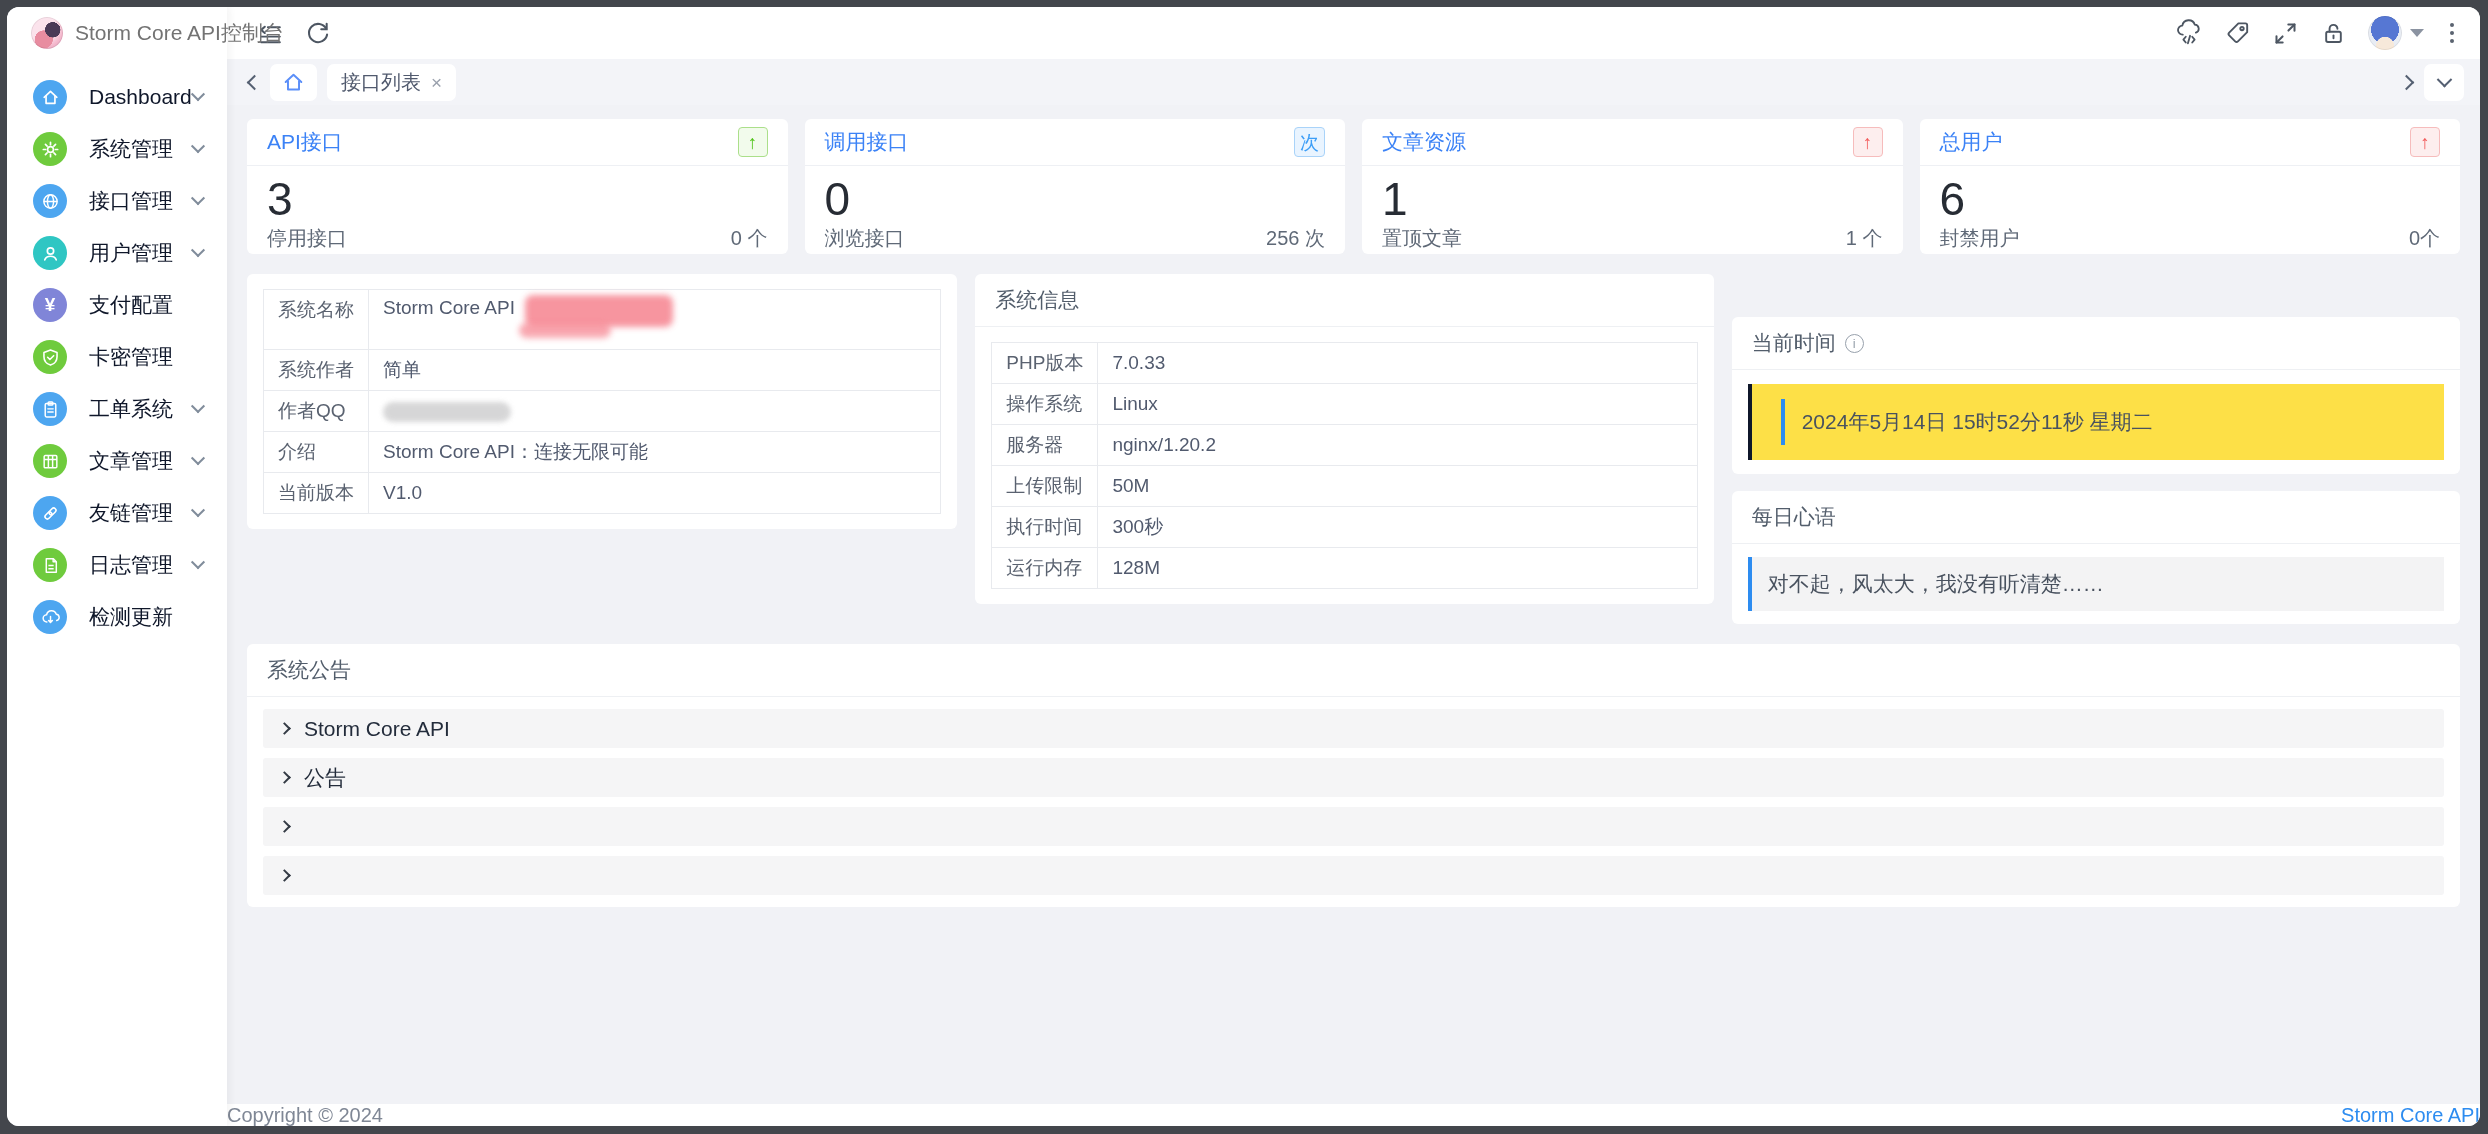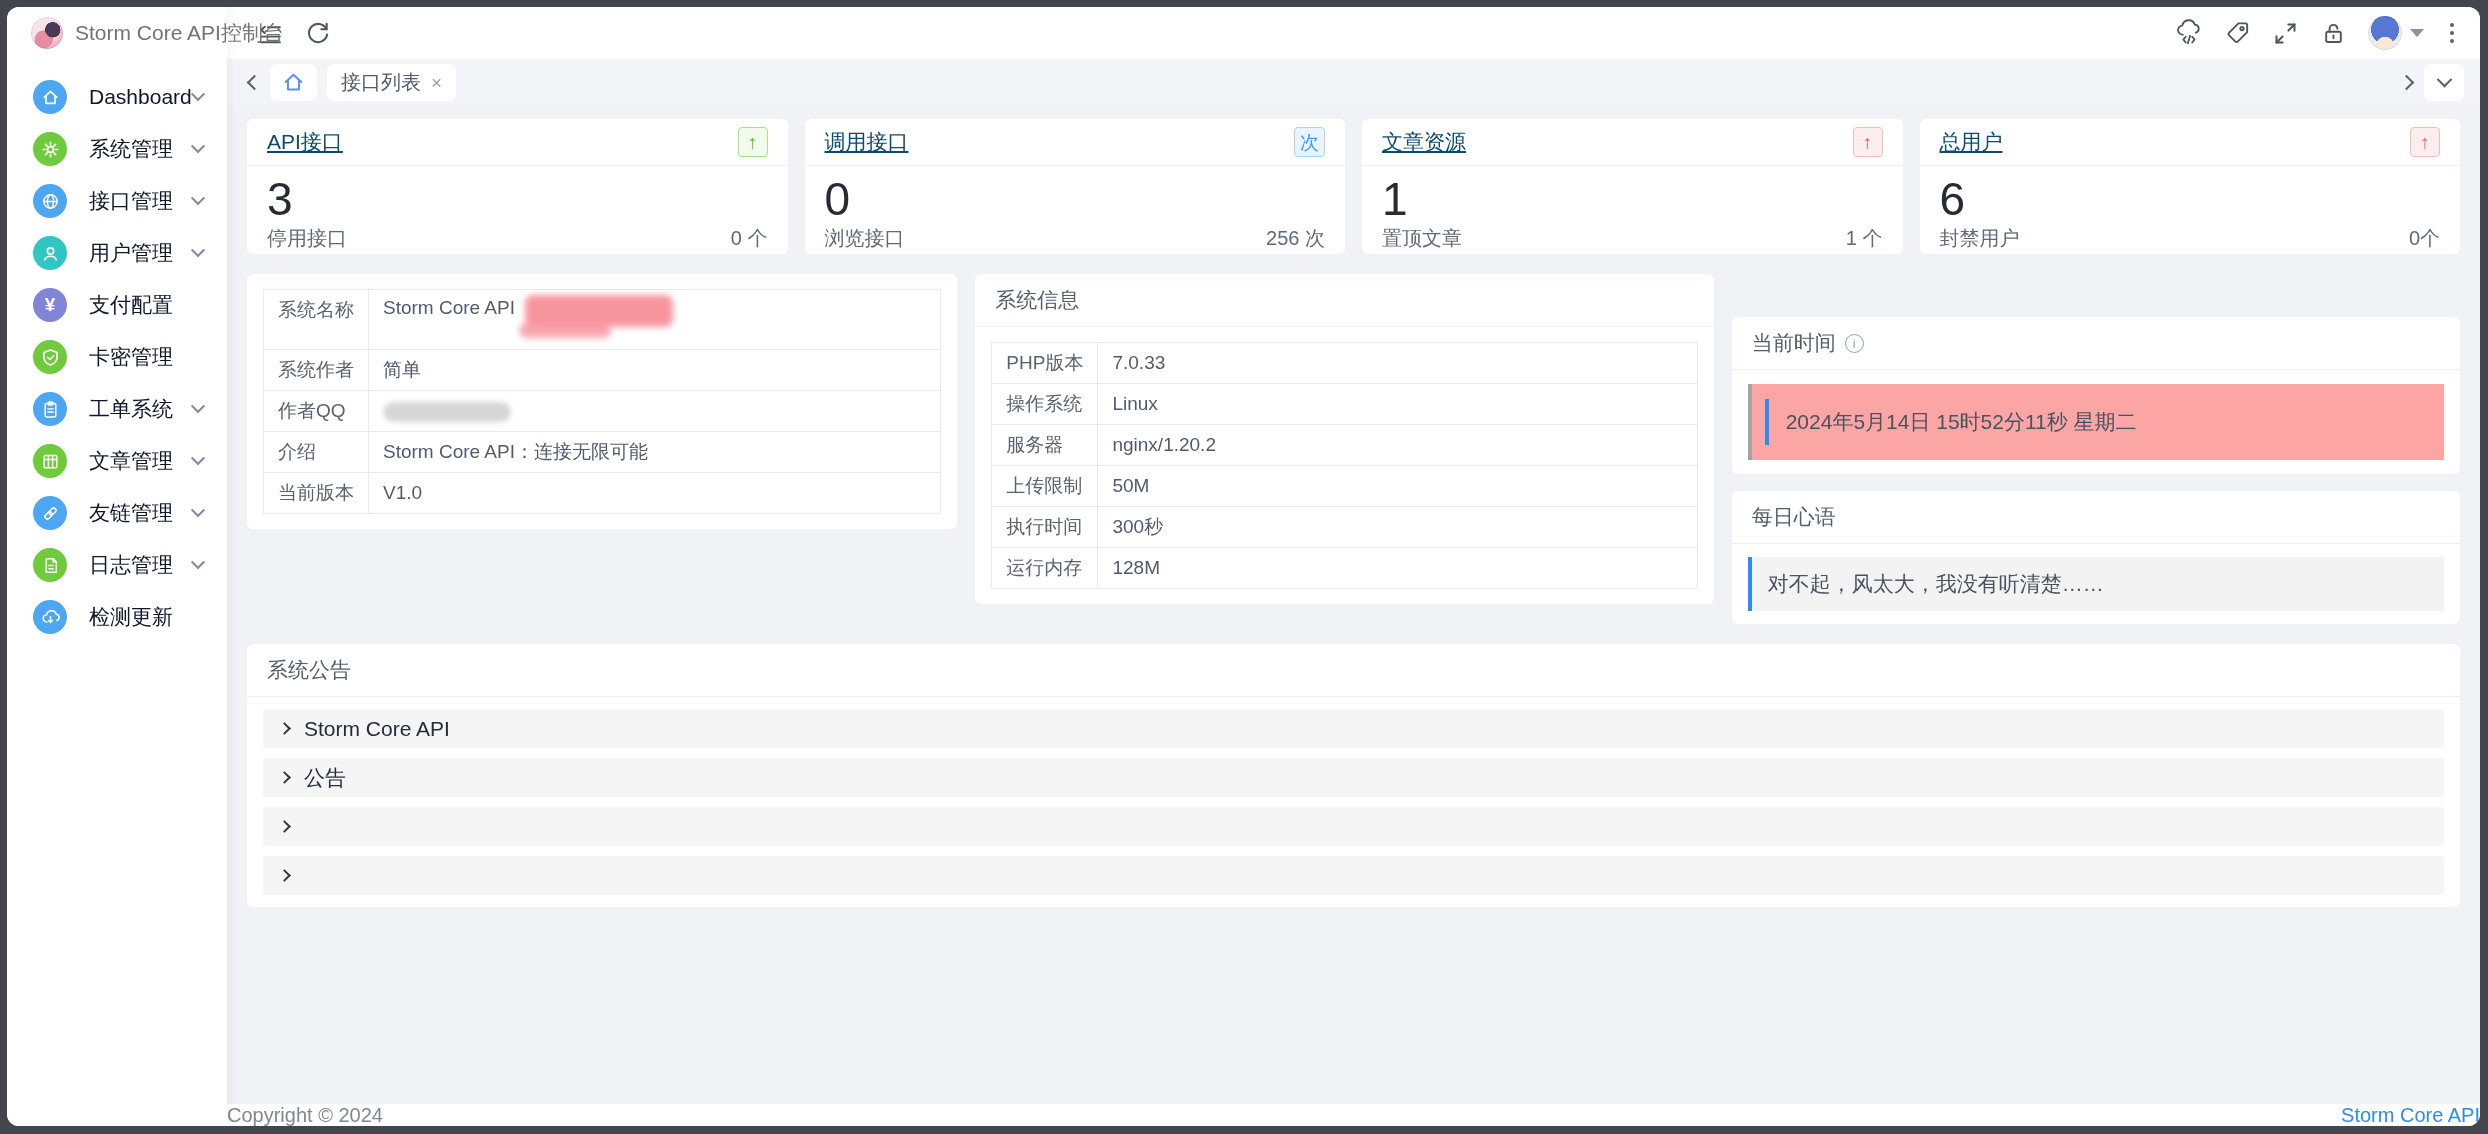--- a/index.html
+++ b/index.html
@@ -54,21 +54,21 @@
   .tab-spacer { flex:1; }
   .tab-drop { width:40px; height:37px; background:#fff; border-radius:7px; display:flex; align-items:center; justify-content:center; cursor:pointer; flex:none; }
   .tab-drop .chev { border-color:#556072; transform:rotate(-45deg) translate(2px,-2px); margin:0; }
 
   .content { flex:1; background:#f1f2f6; padding:14px 20px; overflow:hidden; }
 
   
   .stats { display:grid; grid-template-columns:repeat(4,1fr); gap:17px; margin-bottom:20px; }
   .stat-card { background:#fff; border-radius:6px; height:135px; display:flex; flex-direction:column; }
   .stat-head { display:flex; align-items:center; justify-content:space-between; padding:8px 20px; border-bottom:1px solid #eef0f4; }
-  .stat-title { font-size:21px; color:#0c4a6e;text-decoration:underline; }
+  .stat-title { font-size:21px; color:#3b82f6; }
   .badge { height:30px; min-width:30px; border-radius:4px; display:flex; align-items:center; justify-content:center; font-size:19px; padding:0 5px; border:1px solid; line-height:1; }
   .badge.success { color:#52c41a; background:#f2fbec; border-color:#abdf8a; }
   .badge.primary { color:#3d9ef7; background:#e9f4ff; border-color:#a9d3f9; }
   .badge.danger  { color:#f25c5c; background:#fdeeee; border-color:#f6bcbc; }
   .stat-value { font-size:46px; color:#272c34; padding:8px 20px 0; flex:1; line-height:1.1; }
   .stat-foot { display:flex; justify-content:space-between; padding:0 20px 12px; font-size:20px; color:#5f6977; }
 
   
   .panels { display:grid; grid-template-columns:712fr 740fr 730fr; gap:18px; margin-bottom:20px; align-items:start; }
   .panel { background:#fff; border-radius:6px; }
@@ -80,21 +80,21 @@
   .name-cell { display:flex; align-items:flex-start; gap:10px; }
   .blob-pink { position:relative; width:150px; height:34px; }
   .blob-pink i { position:absolute; display:block; filter:blur(3px); border-radius:8px; background:#f6838f; opacity:.85; }
   .blob-pink i.b1 { left:0; top:-2px; width:148px; height:32px; }
   .blob-pink i.b2 { left:-6px; top:26px; width:92px; height:15px; opacity:.7; }
   .row-tall td { height:60px; vertical-align:top; }
   .blob-gray { display:inline-block; width:128px; height:20px; background:#cdcdce; border-radius:10px; filter:blur(2.5px); opacity:.8; vertical-align:middle; }
 
   .right-stack { display:flex; flex-direction:column; gap:17px;margin-top:43px; }
   .info-icon { width:19px; height:19px; border-radius:50%; border:1.5px solid #98a1ac; color:#98a1ac; font-size:13px; display:flex; align-items:center; justify-content:center; font-style:normal; }
-  .quote-outer { margin:14px 16px; background:#fca5a5; border-left:4px solid #a3a3a3; padding:15px 14px 15px 0; }
+  .quote-outer { margin:14px 16px; background:#fde047; border-left:4px solid #0f172a; padding:15px 14px 15px 16px; }
   .quote-inner { border-left:4px solid #2d8cf0; padding:9px 0 9px 17px; margin-left:13px; font-size:21px; color:#49525f; }
   .quote-single { margin:13px 16px; background:#f3f3f4; border-left:4px solid #2d8cf0; padding:13px 16px; font-size:21px; color:#49525f; }
 
   .notice-body { padding:12px 16px; }
   .notice-item { height:39px; background:#f5f5f6; border-radius:3px; margin-bottom:10px; display:flex; align-items:center; padding:0 17px; gap:15px; cursor:pointer; }
   .notice-item:last-child { margin-bottom:0; }
   .ni-chev { width:9px; height:9px; border-top:2px solid #333a44; border-right:2px solid #333a44; transform:rotate(45deg); flex:none; }
   .ni-label { font-size:21px; color:#232c3b; font-weight:500; }
 
   .footer { height:22px; flex:none; background:#fff; display:flex; align-items:center; justify-content:space-between; font-size:20px; color:#7f8795; }

